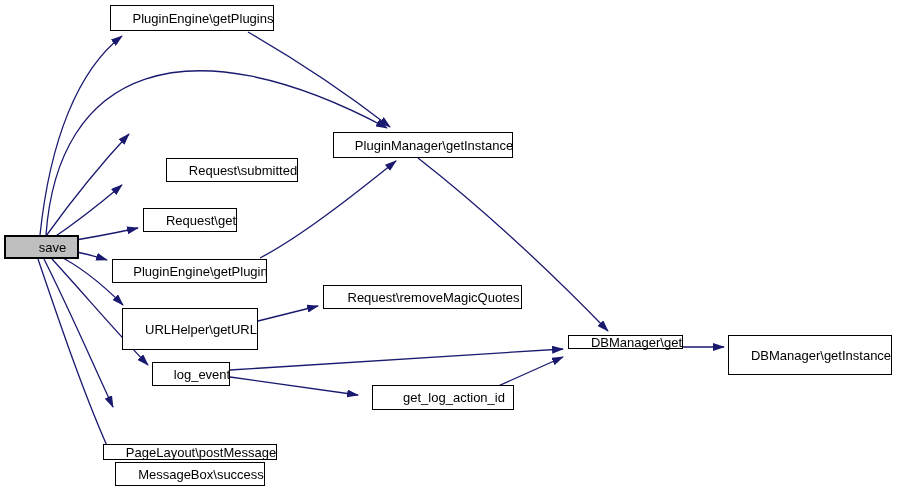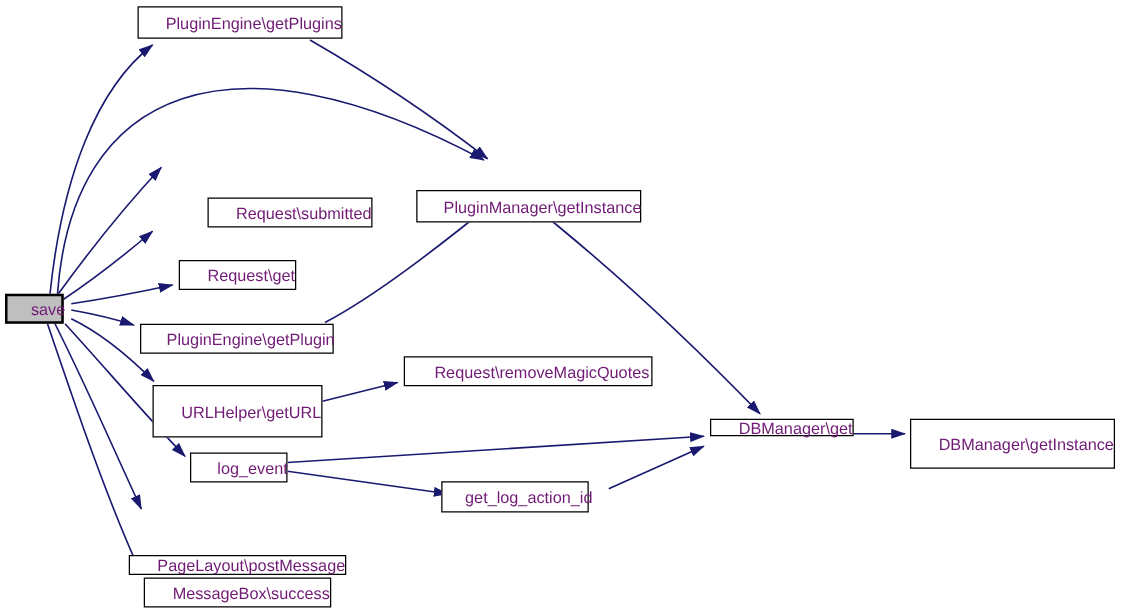--- a/index.html
+++ b/index.html
@@ -16,21 +16,21 @@
   .node{
     position:absolute;
     box-sizing:border-box;
     background:#ffffff;
     border:1px solid #000000;
     display:flex;
     align-items:center;
     justify-content:center;
     font-size:13px;
     line-height:1;
-    color:#701a75;
+    color:#000000;
     white-space:nowrap;
     cursor:pointer;
     padding-left:22px;
   }
   .node.root{
     background:#bfbfbf;
     border-width:2px;
     cursor:default;
   }
 </style>
@@ -57,28 +57,28 @@
       <path d="M248,32 C300,62 350,96 390,127" class="edge" stroke="#191970" marker-end="url(#arrow)"></path>
       <path d="M260,258 C300,237 350,198 396,161" class="edge" stroke="#191970" marker-end="url(#arrow)"></path>
       <path d="M418,158 Q510,230 608,331" class="edge" stroke="#191970" marker-end="url(#arrow)"></path>
       <path d="M258,321 L318,306" class="edge" stroke="#191970" marker-end="url(#arrow)"></path>
       <path d="M230,370 L563,349" class="edge" stroke="#191970" marker-end="url(#arrow)"></path>
       <path d="M230,377 L358,395" class="edge" stroke="#191970" marker-end="url(#arrow)"></path>
       <path d="M487,391 L563,357" class="edge" stroke="#191970" marker-end="url(#arrow)"></path>
       <path d="M683,347 L724,347" class="edge" stroke="#191970" marker-end="url(#arrow)"></path>
     </svg>
   <div class="nodes-layer">
-      <div class="node root" style="left: 4px; top: 235px; width: 47px; height: 24px;">save</div>
+      <div class="node root" style="left: 4px; top: 235px; width: 75px; height: 24px;">save</div>
       <div class="node" style="left: 110px; top: 5px; width: 164px; height: 26px;">PluginEngine\getPlugins</div>
       <div class="node" style="left: 125px; top: 158px; width: 132px; height: 24px; margin-left: 41px;">Request\submitted</div>
       <div class="node" style="left: 143px; top: 208px; width: 94px; height: 24px;">Request\get</div>
       <div class="node" style="left: 112px; top: 259px; width: 155px; height: 24px;">PluginEngine\getPlugin</div>
       <div class="node" style="left: 122px; top: 308px; width: 136px; height: 42px;">URLHelper\getURL</div>
       <div class="node" style="left: 152px; top: 362px; width: 78px; height: 24px;">log_event</div>
       <div class="node" style="left: 103px; top: 412px; width: 174px; height: 16px; margin-top: 32px;">PageLayout\postMessage</div>
       <div class="node" style="left: 115px; top: 462px; width: 150px; height: 24px;">MessageBox\success</div>
-      <div class="node" style="left: 333px; top: 132px; width: 180px; height: 26px; margin-top: 20px;">PluginManager\getInstance</div>
+      <div class="node" style="left: 333px; top: 132px; width: 180px; height: 26px;">PluginManager\getInstance</div>
       <div class="node" style="left: 323px; top: 285px; width: 199px; height: 24px;">Request\removeMagicQuotes</div>
-      <div class="node" style="left: 353px; top: 385px; width: 118px; height: 25px;">get_log_action_id</div>
+      <div class="node" style="left: 372px; top: 385px; width: 142px; height: 25px;">get_log_action_id</div>
       <div class="node" style="left: 568px; top: 335px; width: 115px; height: 14px;">DBManager\get</div>
       <div class="node" style="left: 728px; top: 335px; width: 164px; height: 40px;">DBManager\getInstance</div>
     </div>
 </div>
 
 </body></html>

